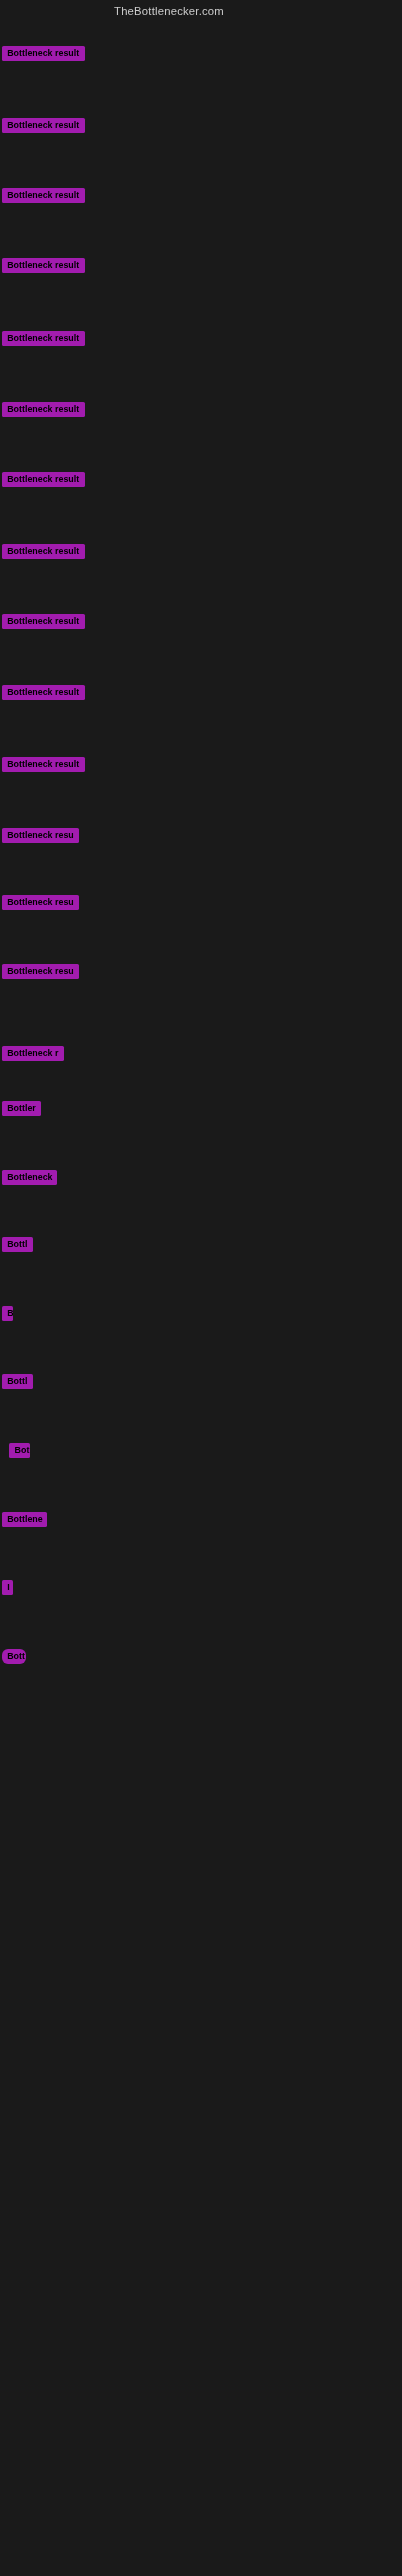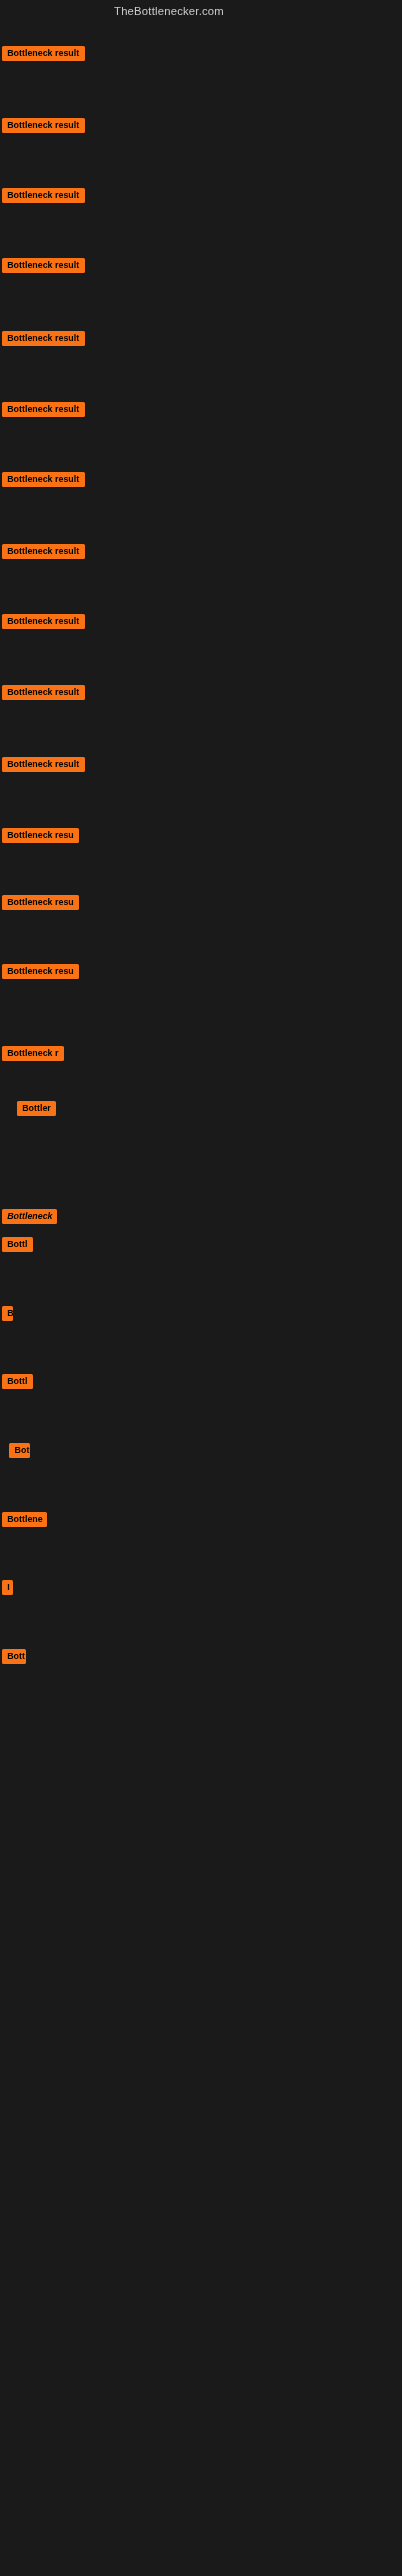--- a/index.html
+++ b/index.html
@@ -11,21 +11,21 @@
       position: relative;
     }
     .site-title {
       text-align: center;
       color: #cccccc;
       font-size: 11.3px;
       padding: 4.8px 0 3.2px 0;
       letter-spacing: 0.2px;
     }
     .bottleneck-badge {
-      background-color: #f97316;
+      background-color: #a21caf;
       color: #000;
       font-size: 8.9px;
       font-weight: bold;
       padding: 2.4px 5.6px;
       display: inline-block;
       border-radius: 1.6px;
       white-space: nowrap;
       overflow: hidden;
     }
   </style>
@@ -44,24 +44,24 @@
       <div style="position: absolute; top: 402px; left: 1.6px;"><span class="bottleneck-badge" style="max-width: 93px;">Bottleneck result</span></div>
       <div style="position: absolute; top: 472px; left: 1.6px;"><span class="bottleneck-badge" style="max-width: 93px;">Bottleneck result</span></div>
       <div style="position: absolute; top: 544px; left: 1.6px;"><span class="bottleneck-badge" style="max-width: 93px;">Bottleneck result</span></div>
       <div style="position: absolute; top: 614px; left: 1.6px;"><span class="bottleneck-badge" style="max-width: 93px;">Bottleneck result</span></div>
       <div style="position: absolute; top: 685px; left: 1.6px;"><span class="bottleneck-badge" style="max-width: 93px;">Bottleneck result</span></div>
       <div style="position: absolute; top: 757px; left: 1.6px;"><span class="bottleneck-badge" style="max-width: 93px;">Bottleneck result</span></div>
       <div style="position: absolute; top: 828px; left: 1.6px;"><span class="bottleneck-badge" style="max-width: 83px;">Bottleneck resu</span></div>
       <div style="position: absolute; top: 895px; left: 1.6px;"><span class="bottleneck-badge" style="max-width: 83px;">Bottleneck resu</span></div>
       <div style="position: absolute; top: 964px; left: 1.6px;"><span class="bottleneck-badge" style="max-width: 83px;">Bottleneck resu</span></div>
       <div style="position: absolute; top: 1033px; left: 1.6px;"><span class="bottleneck-badge" style="max-width: 66px; margin-top: 13px;">Bottleneck r</span></div>
-      <div style="position: absolute; top: 1101px; left: 1.6px; margin-left: 15px;"><span class="bottleneck-badge" style="max-width: 39px;">Bottler</span></div>
-      <div style="position: absolute; top: 1209px; left: 1.6px; font-style: italic;"><span class="bottleneck-badge" style="max-width: 55px;">Bottleneck</span></div>
+      <div style="position: absolute; top: 1101px; left: 1.6px;"><span class="bottleneck-badge" style="max-width: 39px;">Bottler</span></div>
+      <div style="position: absolute; top: 1170px; left: 1.6px;"><span class="bottleneck-badge" style="max-width: 55px;">Bottleneck</span></div>
       <div style="position: absolute; top: 1237px; left: 1.6px;"><span class="bottleneck-badge" style="max-width: 31px;">Bottl</span></div>
       <div style="position: absolute; top: 1306px; left: 1.6px;"><span class="bottleneck-badge" style="max-width: 11.3px;">B</span></div>
       <div style="position: absolute; top: 1374px; left: 1.6px;"><span class="bottleneck-badge" style="max-width: 31px;">Bottl</span></div>
       <div style="position: absolute; top: 1443px; left: 9px;"><span class="bottleneck-badge" style="max-width: 21px;">Bot</span></div>
       <div style="position: absolute; top: 1512px; left: 1.6px;"><span class="bottleneck-badge" style="max-width: 45px;">Bottlene</span></div>
       <div style="position: absolute; top: 1580px; left: 1.6px;"><span class="bottleneck-badge" style="max-width: 4.8px;">I</span></div>
-      <div style="position: absolute; top: 1649px; left: 1.6px;"><span class="bottleneck-badge" style="max-width: 24px;">Bott</span></div>
+      <div style="position: absolute; top: 1649px; left: 1.6px;"><span class="bottleneck-badge" style="max-width: 24px; border-radius: 6px;">Bott</span></div>
     </div>
 </div>
 
 
 </body></html>

